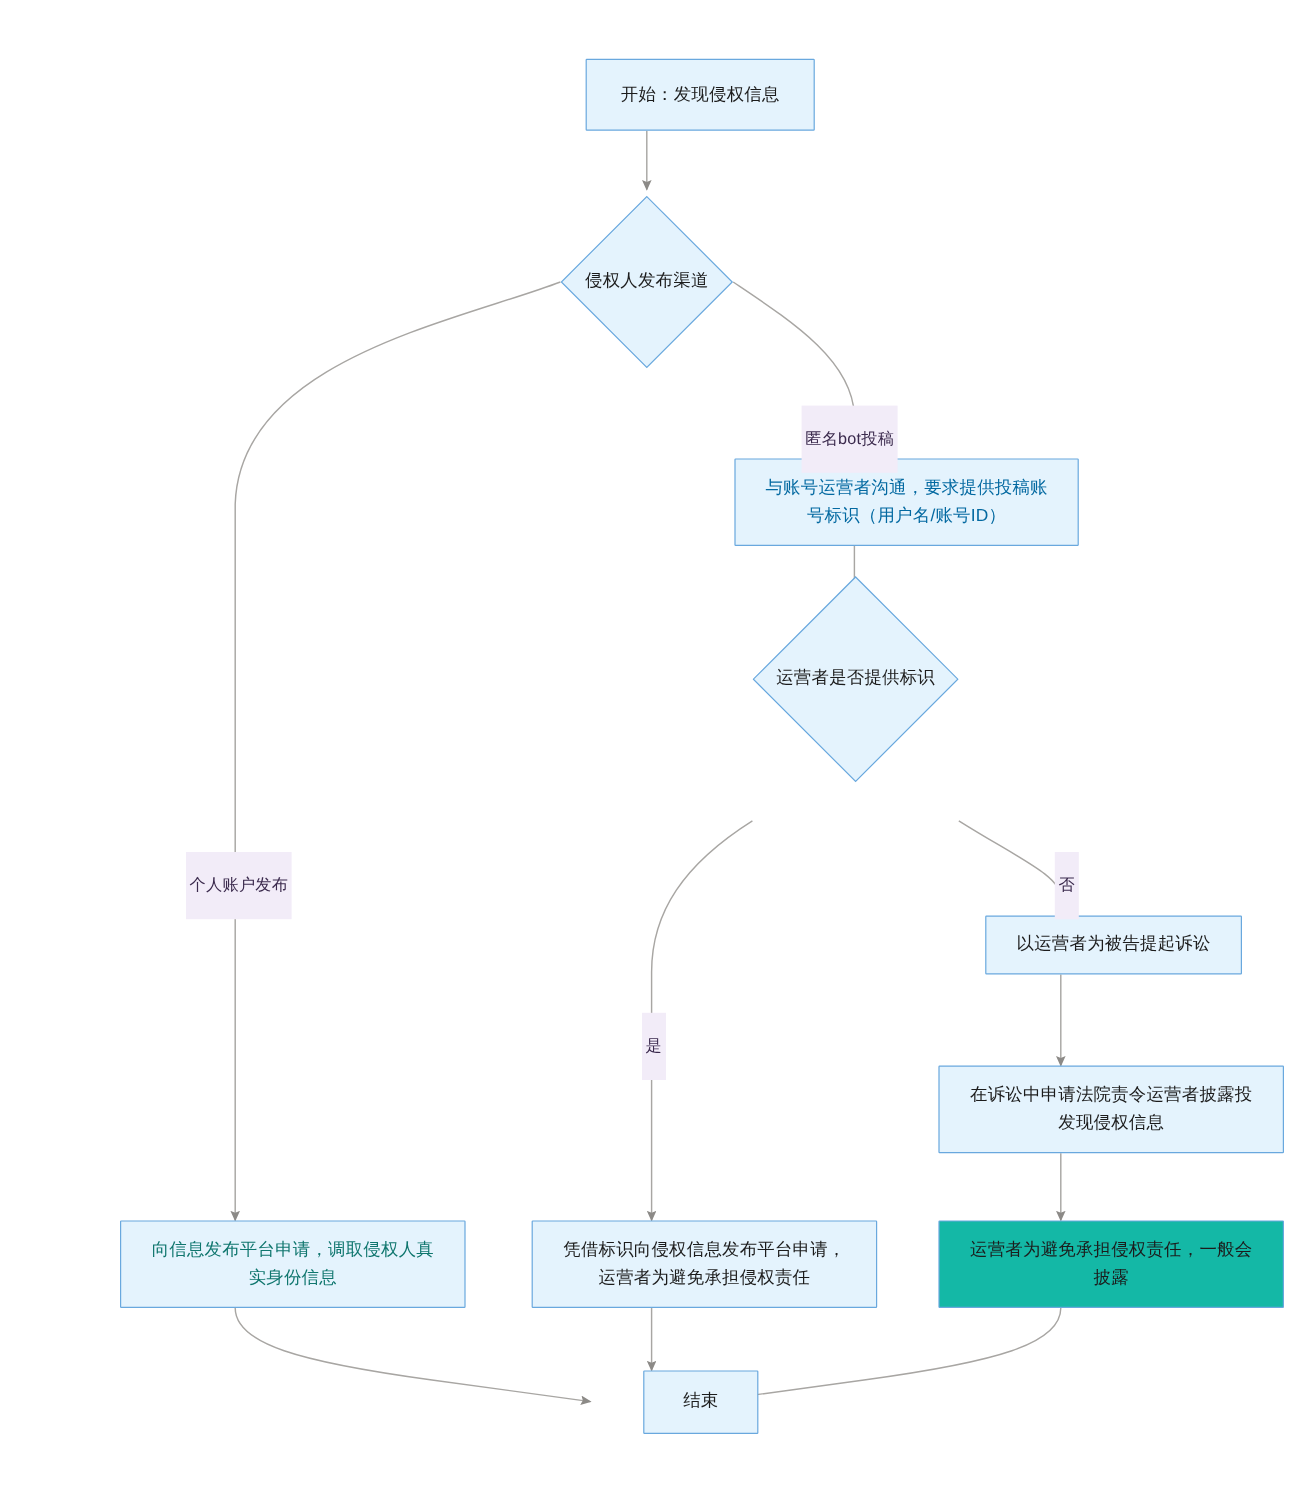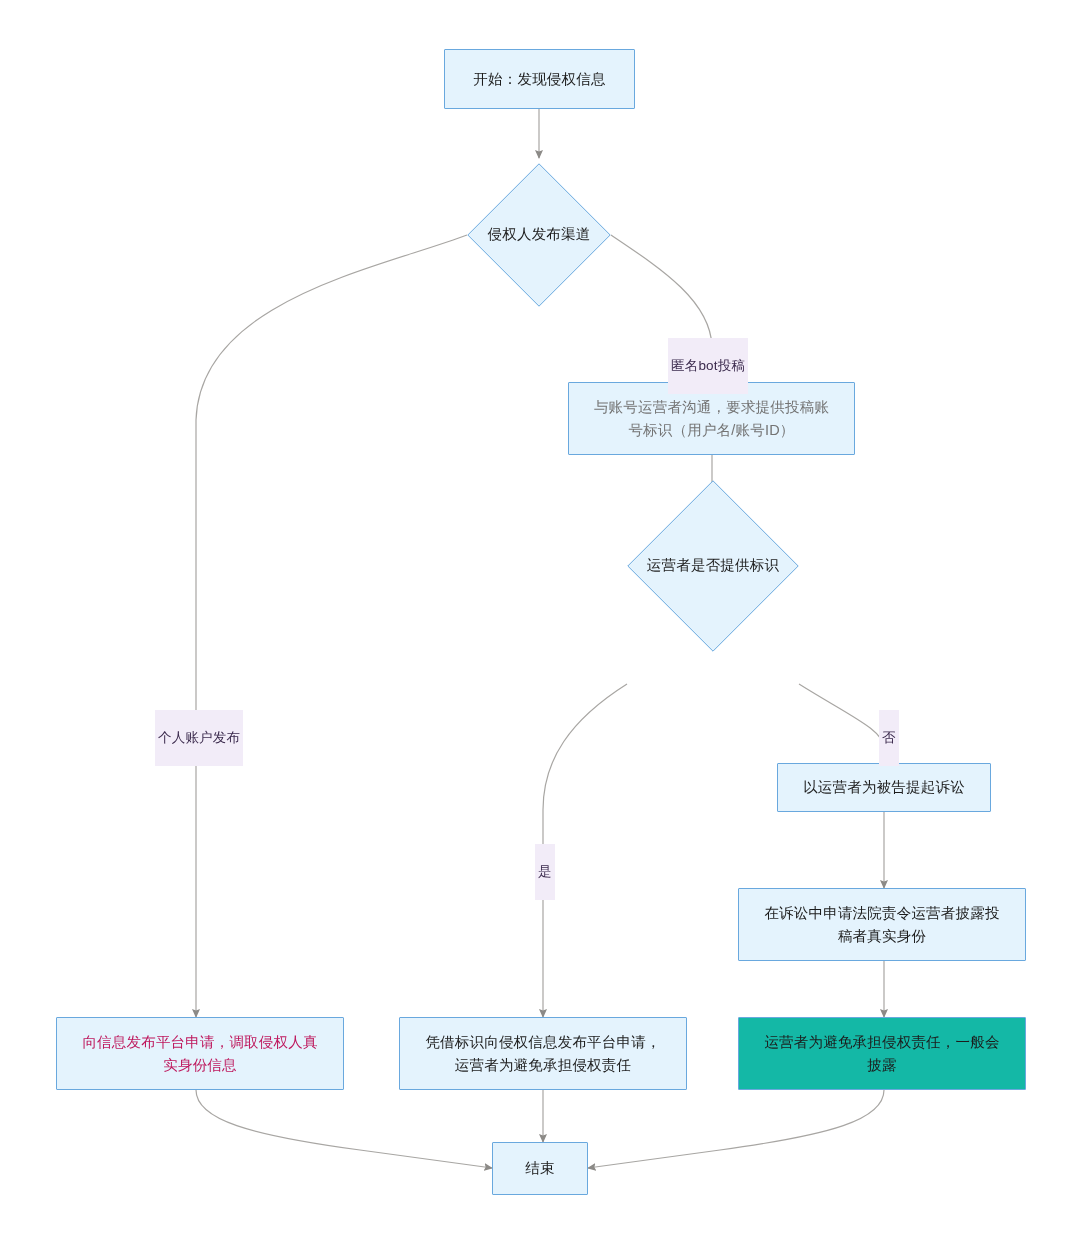--- a/index.html
+++ b/index.html
@@ -30,20 +30,21 @@
     position: absolute;
     box-sizing: border-box;
     display: flex;
     align-items: center;
     justify-content: center;
     text-align: center;
     color: #1c1c1c;
     font-size: 14.5px;
     line-height: 1.55;
     letter-spacing: 0.2px;
+    margin-left: 44px;
   }
   .node.rect {
     background: #e4f3fd;
     border: 1px solid #69a8de;
     border-radius: 1px;
   }
   .node .label {
     padding: 0 10px;
     white-space: pre-line;
   }
@@ -114,40 +115,40 @@
         <span class="label">开始：发现侵权信息</span>
       </div>
       <div class="diamond-wrap" style="left: 467px; top: 163px; width: 144px; height: 144px;">
         <svg class="diamond-shape" viewBox="0 0 144 144">
           <polygon points="72,0.8 143.2,72 72,143.2 0.8,72" fill="#e4f3fd" stroke="#69a8de" stroke-width="1"></polygon>
         </svg>
         <div class="diamond-text" style="color: rgb(28, 28, 28);">
           <span>侵权人发布渠道</span>
         </div>
       </div>
-      <div class="node rect" style="left: 568px; top: 382px; width: 287px; height: 73px; background: rgb(228, 243, 253); border-color: rgb(105, 168, 222); color: #737373;">
+      <div class="node rect" style="left: 568px; top: 382px; width: 287px; height: 73px; background: rgb(228, 243, 253); border-color: rgb(105, 168, 222); color: #0369a1;">
         <span class="label">与账号运营者沟通，要求提供投稿账
 号标识（用户名/账号ID）</span>
       </div>
       <div class="diamond-wrap" style="left: 627px; top: 480px; width: 172px; height: 172px;">
         <svg class="diamond-shape" viewBox="0 0 172 172">
           <polygon points="86,0.8 171.2,86 86,171.2 0.8,86" fill="#e4f3fd" stroke="#69a8de" stroke-width="1"></polygon>
         </svg>
         <div class="diamond-text" style="color: rgb(28, 28, 28);">
           <span>运营者是否提供标识</span>
         </div>
       </div>
       <div class="node rect" style="left: 777px; top: 763px; width: 214px; height: 49px; background: rgb(228, 243, 253); border-color: rgb(105, 168, 222); color: rgb(28, 28, 28);">
         <span class="label">以运营者为被告提起诉讼</span>
       </div>
       <div class="node rect" style="left: 738px; top: 888px; width: 288px; height: 73px; background: rgb(228, 243, 253); border-color: rgb(105, 168, 222); color: rgb(28, 28, 28);">
         <span class="label">在诉讼中申请法院责令运营者披露投
-稿者真实身份</span>
+发现侵权信息</span>
       </div>
-      <div class="node rect" style="left: 56px; top: 1017px; width: 288px; height: 73px; background: rgb(228, 243, 253); border-color: rgb(105, 168, 222); color: #be185d;">
+      <div class="node rect" style="left: 56px; top: 1017px; width: 288px; height: 73px; background: rgb(228, 243, 253); border-color: rgb(105, 168, 222); color: #0f766e;">
         <span class="label">向信息发布平台申请，调取侵权人真
 实身份信息</span>
       </div>
       <div class="node rect" style="left: 399px; top: 1017px; width: 288px; height: 73px; background: rgb(228, 243, 253); border-color: rgb(105, 168, 222); color: rgb(28, 28, 28);">
         <span class="label">凭借标识向侵权信息发布平台申请，
 运营者为避免承担侵权责任</span>
       </div>
       <div class="node rect" style="left: 738px; top: 1017px; width: 288px; height: 73px; background: #14b8a6; border-color: rgb(105, 168, 222); color: rgb(28, 28, 28);">
         <span class="label">运营者为避免承担侵权责任，一般会
 披露</span>

